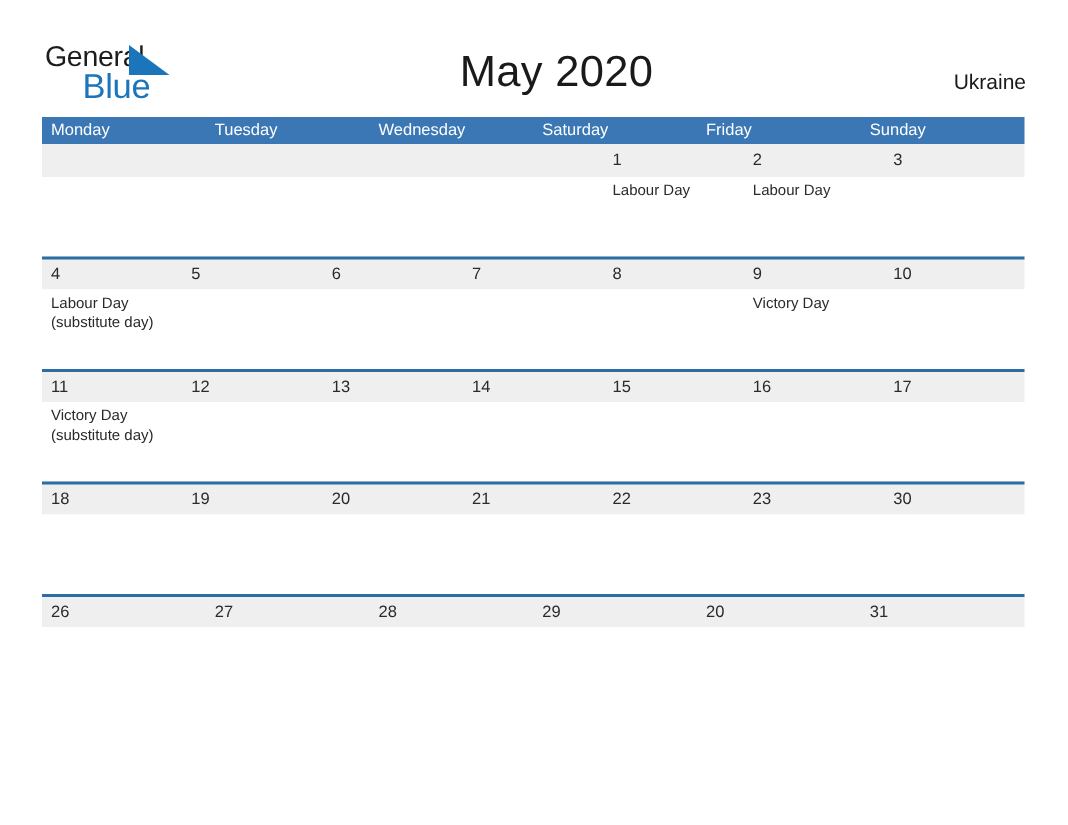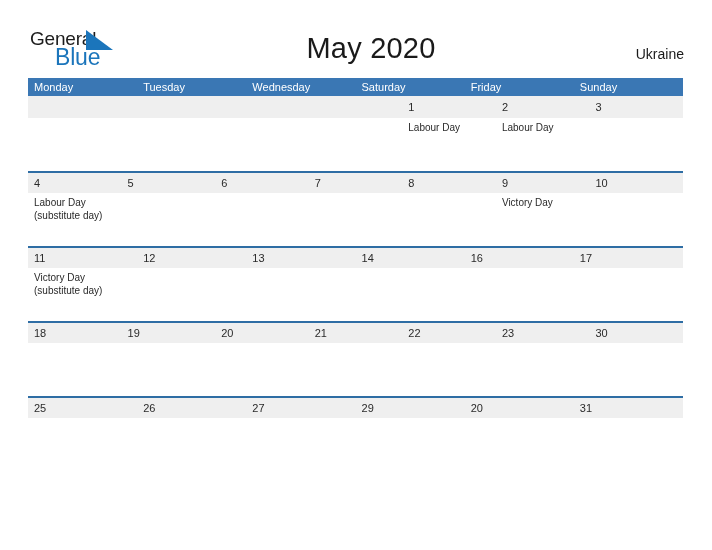--- a/index.html
+++ b/index.html
@@ -244,20 +244,21 @@
             </div>
             <div class="event-cell"></div>
           </div>
         </div>
         <div class="week-row">
           <div class="date-band">
             <div class="date-cell">11</div>
             <div class="date-cell">12</div>
             <div class="date-cell">13</div>
             <div class="date-cell">14</div>
+            <div class="date-cell">15</div>
             <div class="date-cell">16</div>
             <div class="date-cell">17</div>
           </div>
           <div class="event-band">
             <div class="event-cell">
               <div class="event-line">Victory Day</div>
               <div class="event-line">(substitute day)</div>
             </div>
             <div class="event-cell"></div>
             <div class="event-cell"></div>
@@ -282,23 +283,23 @@
             <div class="event-cell"></div>
             <div class="event-cell"></div>
             <div class="event-cell"></div>
             <div class="event-cell"></div>
             <div class="event-cell"></div>
             <div class="event-cell"></div>
           </div>
         </div>
         <div class="week-row">
           <div class="date-band">
-            <div class="date-cell">25</div>
             <div class="date-cell">26</div>
             <div class="date-cell">27</div>
+            <div class="date-cell">28</div>
             <div class="date-cell">29</div>
             <div class="date-cell">20</div>
             <div class="date-cell">31</div>
           </div>
           <div class="event-band">
             <div class="event-cell"></div>
             <div class="event-cell"></div>
             <div class="event-cell"></div>
             <div class="event-cell"></div>
             <div class="event-cell"></div>

